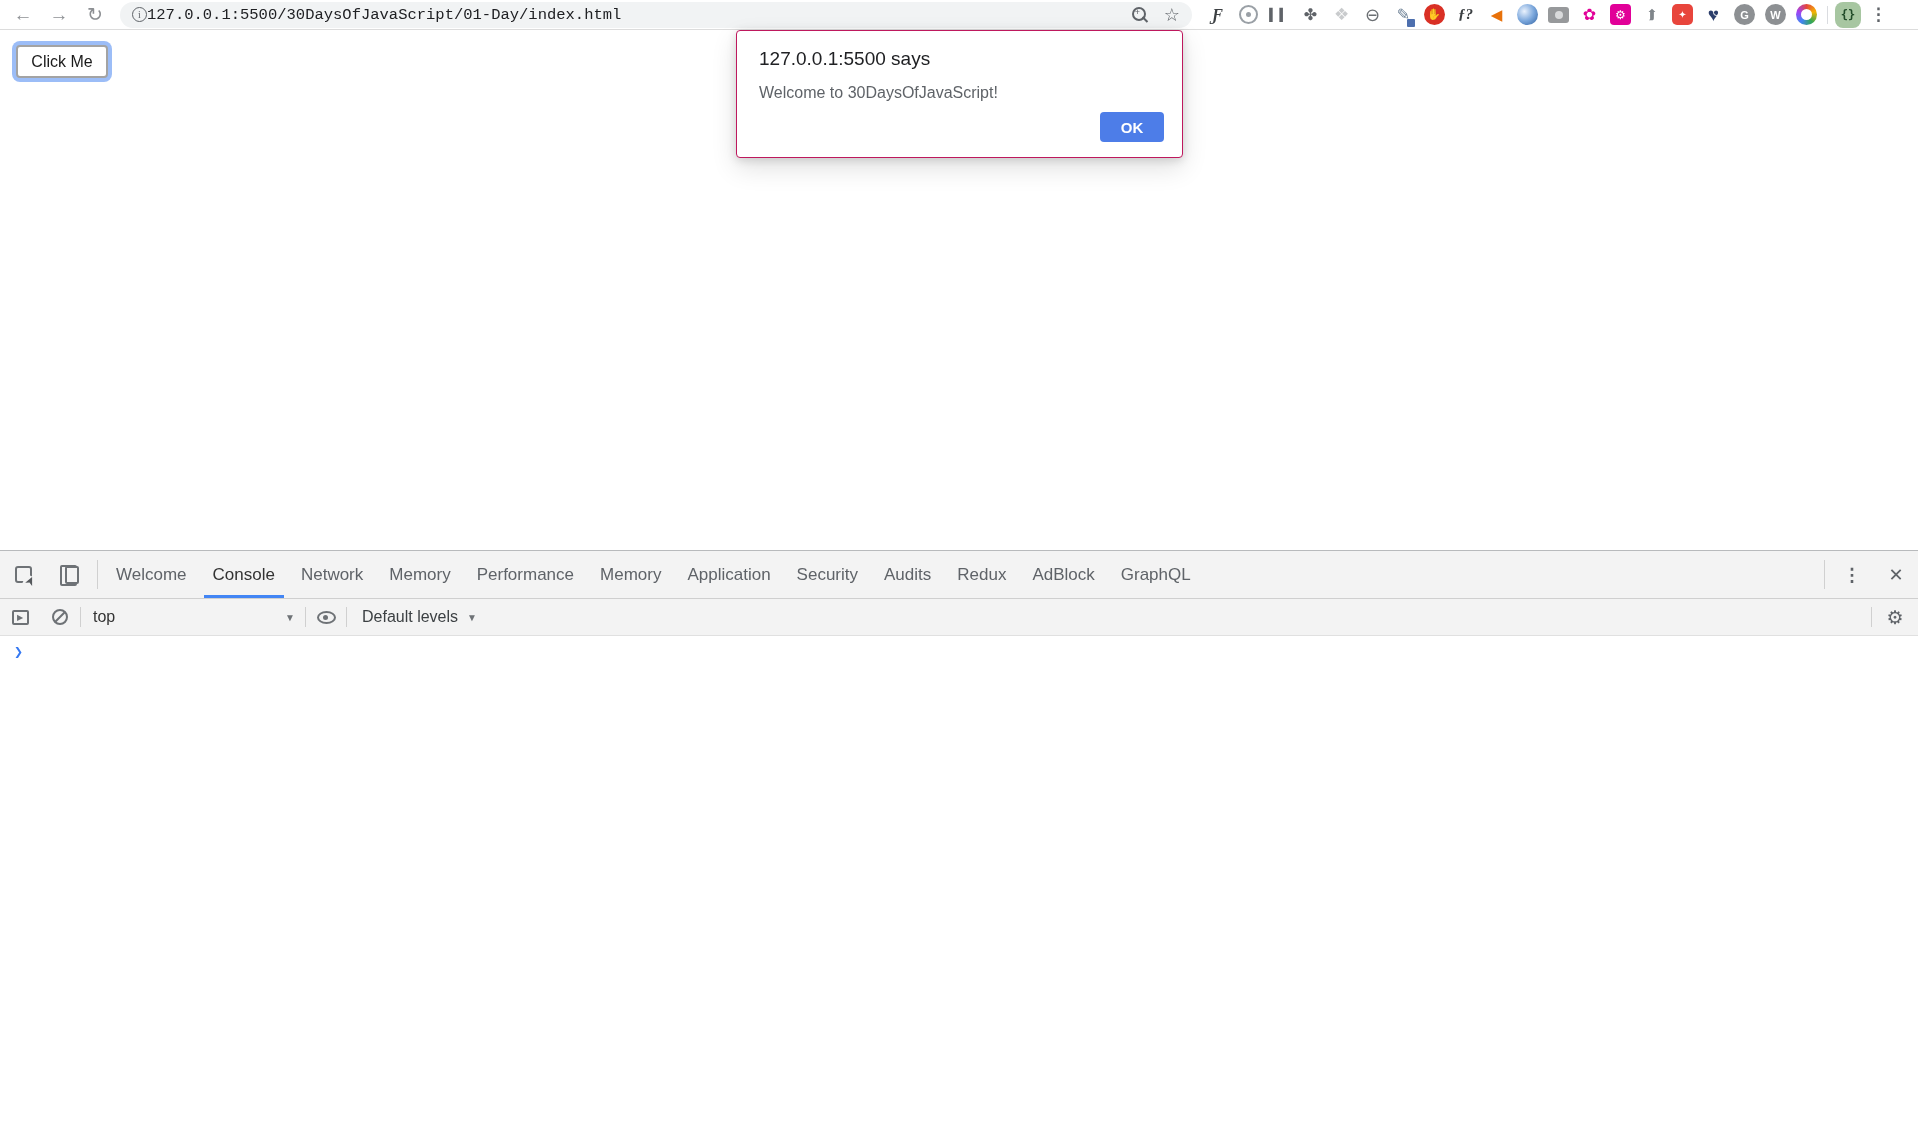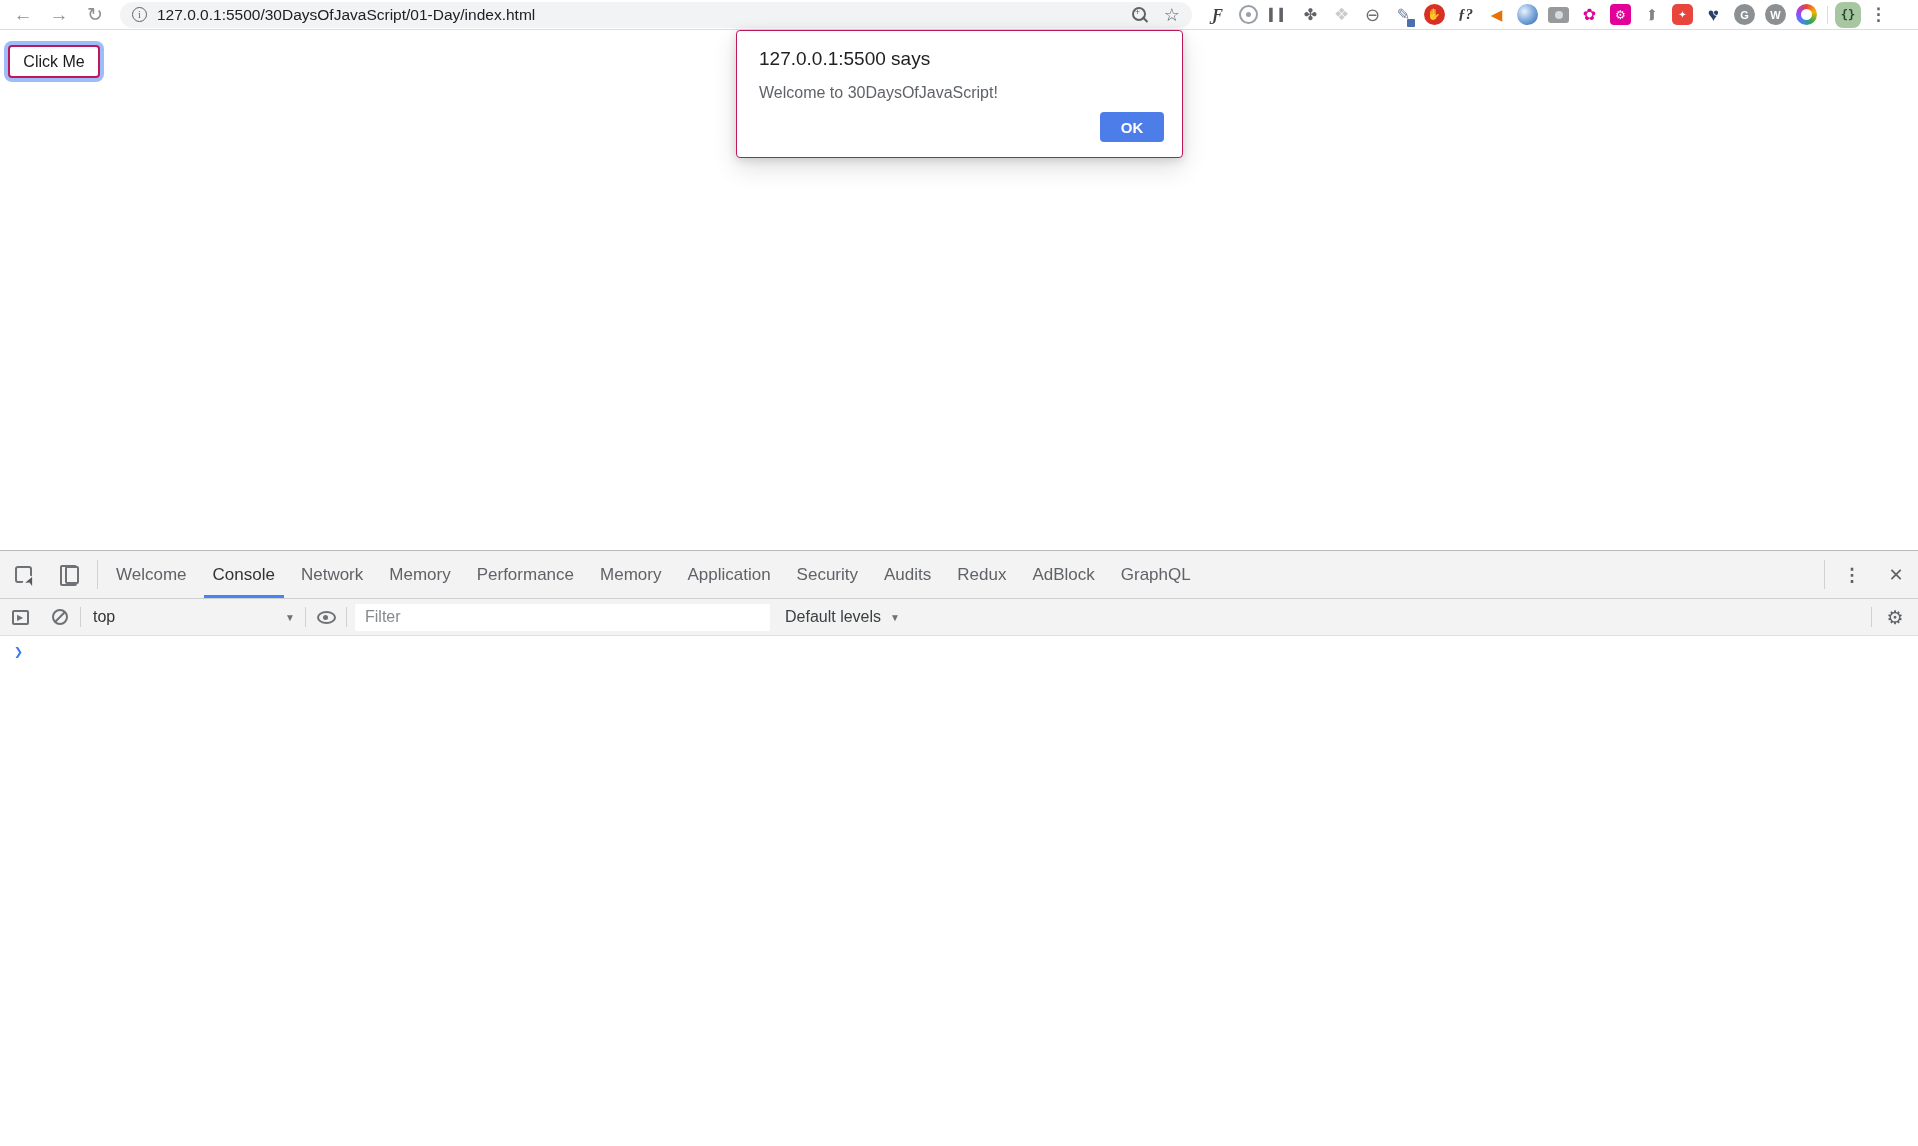--- a/index.html
+++ b/index.html
@@ -11,21 +11,21 @@
   }
   
   .browser-toolbar{ position:absolute; top:0; left:0; width:1918px; height:30px;
     background:#fff; border-bottom:1px solid #dcdcdc; display:flex; align-items:center; }
   .nav-btn{ width:26px; height:26px; display:flex; align-items:center; justify-content:center;
     color:#8c8f93; font-size:19px; margin-left:10px; }
   .omnibox{ margin-left:12px; width:1072px; height:26px; background:#f1f3f4; border-radius:13px;
     display:flex; align-items:center; }
   .info-icon{ margin-left:12px; width:15px; height:15px; border:1.5px solid #5f6368; border-radius:50%;
     color:#5f6368; font-size:10px; font-family:"Liberation Serif",serif; display:flex; align-items:center; justify-content:center; flex:none;}
-  .url-text{ margin-left:10px; font-size:15.5px; color:#202124; flex:1; white-space:nowrap; overflow:hidden; }
+  .url-text{ font-size:15.5px; color:#202124; flex:1; white-space:nowrap; overflow:hidden;font-family:Liberation Mono, monospace; }
   .magnifier{ width:16px; height:16px; position:relative; margin-right:16px; flex:none;}
   .magnifier::before{ content:""; position:absolute; left:0; top:0; width:10px; height:10px;
     border:2px solid #5f6368; border-radius:50%; }
   .magnifier::after{ content:""; position:absolute; right:2px; bottom:0px; width:2px; height:7px;
     background:#5f6368; transform:rotate(-45deg); }
   .mag-plus{ position:absolute; left:3px; top:0px; font-size:9px; color:#5f6368; }
   .star-icon{ font-size:18px; color:#5f6368; margin-right:12px; line-height:1; flex:none;}
   
   .ext-row{ display:flex; align-items:center; margin-left:12px; gap:4px; }
   .ext{ width:27px; height:27px; display:flex; align-items:center; justify-content:center;
@@ -66,22 +66,22 @@
     background:conic-gradient(#e4473d,#f5b400,#34a853,#4285f4,#a142f4,#e4473d); }
   .e-ring .chip::after{ content:""; position:absolute; left:5px; top:5px; width:11px; height:11px;
     background:#fff; border-radius:50%; }
   .toolbar-sep{ width:1px; height:18px; background:#dadce0; margin:0 7px; flex:none;}
   .avatar{ width:26px; height:26px; border-radius:8px; background:#a7c6a1; color:#204a28;
     font-weight:bold; font-size:12px; display:flex; align-items:center; justify-content:center;
     font-family:"DejaVu Sans Mono",monospace; flex:none;}
   .browser-kebab{ margin:0 10px 0 9px; color:#5f6368; font-size:17px; font-weight:bold; flex:none;}
   
   .page{ position:absolute; top:31px; left:0; width:1918px; height:519px; background:#fff; }
-  .click-me{ position:absolute; left:8px; top:14px; min-width:92px; height:33px; background:#fff;
-    border:2px solid #be185d; border-radius:4px; box-shadow:0 0 0 4px #9cbdf7; font-size:16px;
+  .click-me{ position:absolute; left:16px; top:14px; min-width:92px; height:33px; background:#fff;
+    border:2px solid #a3a3a3; border-radius:4px; box-shadow:0 0 0 4px #9cbdf7; font-size:16px;
     color:#1b1b1b; display:flex; align-items:center; justify-content:center; padding:0 12px;
     font-family:"Liberation Sans",sans-serif; }
   
   .dialog{ position:absolute; left:736px; top:30px; width:447px; height:128px; background:#fff;
     border:1px solid #be185d; border-radius:4px; z-index:10;
     box-shadow:0 2px 10px rgba(0,0,0,.14), 0 10px 26px rgba(0,0,0,.12); }
   .dialog-title{ position:absolute; left:22px; top:17px; font-size:19px; color:#202124; }
   .dialog-msg{ position:absolute; left:22px; top:53px; font-size:16px; color:#5f6368; }
   .dialog-ok{ position:absolute; right:18px; bottom:15px; width:64px; height:30px; background:#4d7de8;
     border:none; border-radius:4px; color:#fff; font-weight:bold; font-size:15px;
@@ -254,21 +254,20 @@
     <span class="tb-sep"></span>
     <div class="ctx">
       <span>top</span>
       <span class="caret">▼</span>
     </div>
     <span class="tb-sep"></span>
     <div class="tb-icon">
       <span class="eye"></span>
     </div>
     <span class="tb-sep"></span>
-    <input class="filter-input" type="text" placeholder="Filter" style="">
     <div class="levels">
       <span>Default levels</span>
       <span class="caret">▼</span>
     </div>
     <div class="tb-right">
       <span class="tb-sep"></span>
       <div class="gear">⚙</div>
     </div>
   </div>
 

